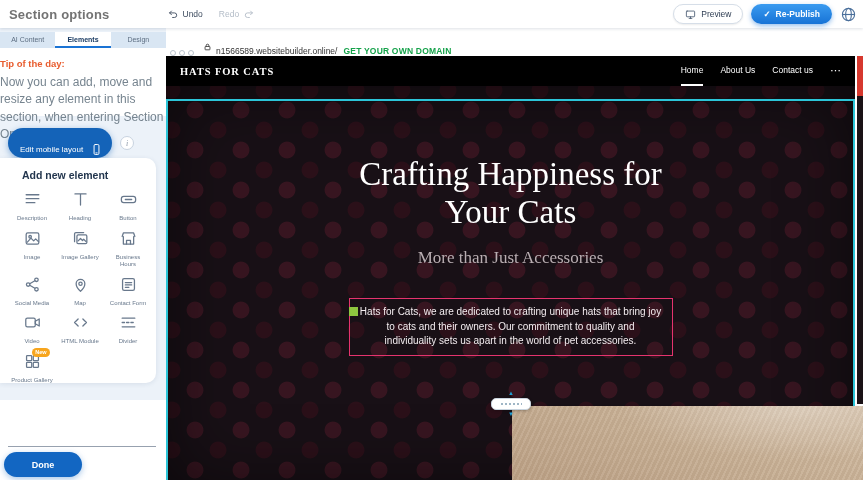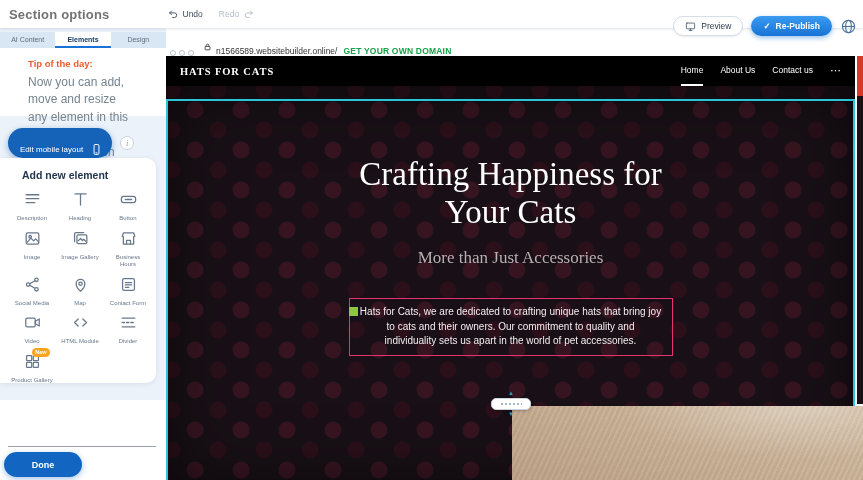--- a/index.html
+++ b/index.html
@@ -8,39 +8,39 @@
   button{background:none;border:none;padding:0;font:inherit;cursor:pointer;}
 
   
   .topbar{position:absolute;left:0;top:0;width:863px;height:28px;background:#fff;
           box-shadow:0 1px 3px rgba(20,40,80,.14);z-index:30;display:flex;align-items:center;}
   .tb-title{font-size:13px;font-weight:bold;color:#737373;margin-left:9px;letter-spacing:.2px;}
   .tb-history{display:flex;align-items:center;gap:16px;margin-left:58px;}
   .tb-undo,.tb-redo{display:flex;align-items:center;gap:4px;font-size:8.5px;color:#3f4d60;}
   .tb-redo{color:#b3bcc7;}
   .icon svg{display:block;}
-  .tb-right{position:absolute;right:6px;top:16px;display:flex;align-items:center;gap:8px;}
+  .tb-right{position:absolute;right:6px;top:4px;display:flex;align-items:center;gap:8px;}
   .btn-preview{display:flex;align-items:center;gap:5px;height:20px;padding:0 11px;
                border:1px solid #d6dee8;border-radius:11px;background:#fff;font-size:8.5px;
                color:#2d3c52;box-shadow:0 1px 2px rgba(0,0,0,.08);}
   .btn-preview svg{width:11px;height:11px;color:#44566e;}
   .btn-republish{display:flex;align-items:center;gap:5px;height:20px;padding:0 12px;border-radius:11px;
                  background:linear-gradient(180deg,#3a9bf0,#1773d6);color:#fff;font-size:8.5px;
                  font-weight:bold;box-shadow:0 2px 5px rgba(23,115,214,.45);}
   .btn-globe{width:17px;height:17px;color:#4a6f9b;}
   .btn-globe svg{width:17px;height:17px;}
 
   
   .panel{position:absolute;left:0;top:28px;width:166px;height:452px;background:#ecf2f9;z-index:20;}
   .tabs{position:absolute;left:0;top:4px;width:166px;height:16px;display:flex;background:#d9e6f3;}
   .tab{flex:1;display:flex;align-items:center;justify-content:center;font-size:7px;color:#5d6e82;
        border-bottom:2px solid transparent;box-sizing:border-box;cursor:pointer;}
   .tab.active{background:#fff;color:#1a3b63;font-weight:bold;border-bottom-color:#1a73d4;}
   .tip{position:absolute;left:0;top:20px;width:166px;height:68px;background:#fff;
-       padding:10px 28px 0;box-sizing:border-box;}
+       padding:10px 0 0;box-sizing:border-box;}
   .tip-title{font-size:9.5px;font-weight:bold;color:#e85c2e;margin-bottom:5px;}
   .tip-body{font-size:12px;line-height:1.45;color:#76848f;}
   .edit-row{position:absolute;left:8px;top:100px;display:flex;align-items:center;gap:8px;}
   .edit-mobile{display:flex;align-items:center;gap:7px;height:30px;padding:12px 9px 0 12px;
                border-radius:16px;background:#1463b8;color:#fff;font-size:8px;
                box-shadow:0 2px 6px rgba(20,99,184,.45);}
   .edit-mobile svg{width:13px;height:13px;}
   .info-btn{width:14px;height:14px;border-radius:50%;background:#fff;border:1px solid #c8d3e0;
             color:#8a97a8;font-size:8px;font-style:italic;font-family:"Liberation Serif",serif;
             display:flex;align-items:center;justify-content:center;}

